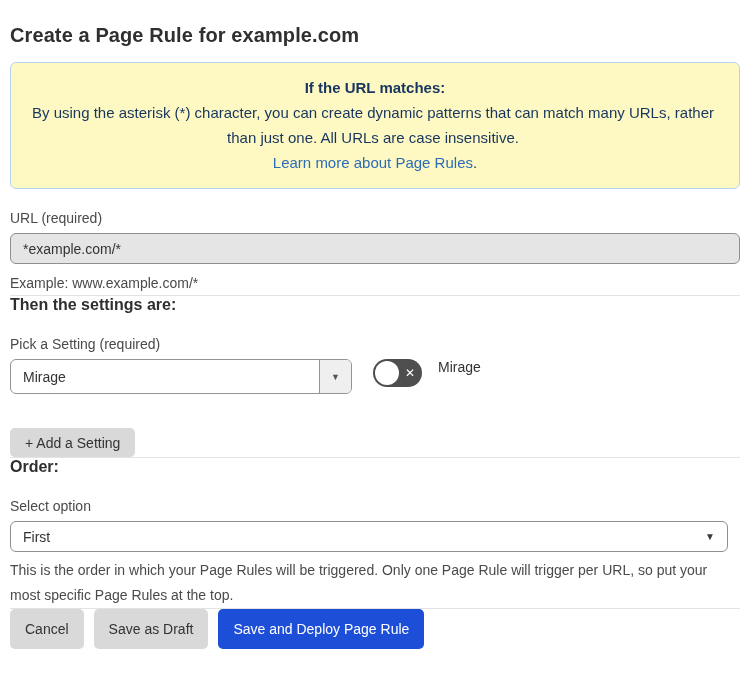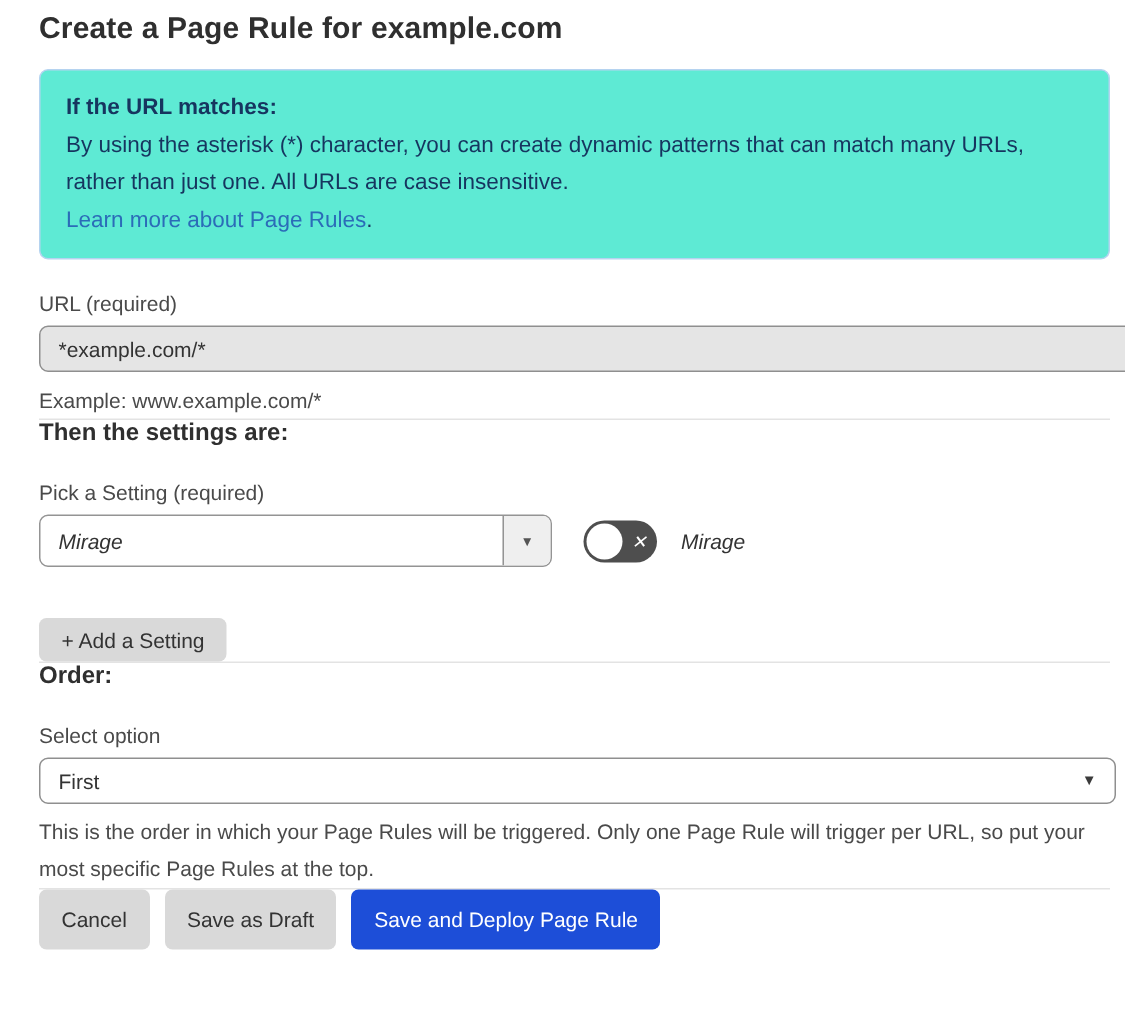--- a/index.html
+++ b/index.html
@@ -4,40 +4,41 @@
 <style>
   * { box-sizing: border-box; margin: 0; padding: 0; }
   html, body { background: #ffffff; }
   body {
     width: 750px;
     height: 684px;
     font-family: "Liberation Sans", sans-serif;
     color: #313131;
     overflow: hidden;
   }
-  .page { padding: 8px 10px 0 10px; margin-left: 16px; }
+  .page { padding: 24px 10px 0 10px; }
 
   .page-title {
     font-size: 20px;
     font-weight: bold;
     color: #2f2f2f;
     letter-spacing: 0.1px;
     margin-bottom: 15px;
   }
 
   
   .info-box {
-    background: #5eead4;
+    background: #fef9c3;
     border: 1px solid #b5d3f0;
     border-radius: 6px;
     padding: 12px 17px 13px 17px;
     color: #16355f;
     font-size: 15px;
     line-height: 25px;
     margin-bottom: 21px;
+    text-align: center;
   }
   .info-box .info-heading {
     font-weight: bold;
     font-size: 15px;
   }
   .info-box .info-body { max-width: 690px; }
   .info-link {
     color: #2b6cb8;
     cursor: pointer;
   }
@@ -77,21 +78,21 @@
   .divider-3 { margin-top: 25px; margin-bottom: 17px; }
 
   .section-heading {
     font-size: 16px;
     font-weight: bold;
     color: #2f2f2f;
     margin-bottom: 22px;
   }
 
   
-  .setting-row { display: flex; align-items: center; font-style: italic; }
+  .setting-row { display: flex; align-items: flex-start; }
   .composite-select {
     display: flex;
     width: 342px;
     height: 35px;
     border: 1px solid #949494;
     border-radius: 6px;
     overflow: hidden;
     background: #ffffff;
     cursor: pointer;
   }

